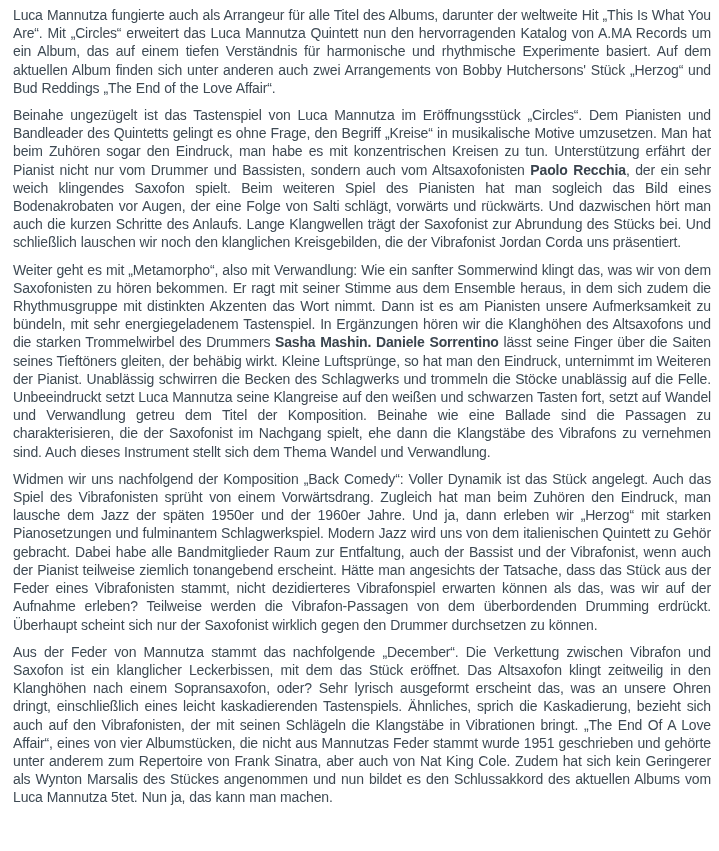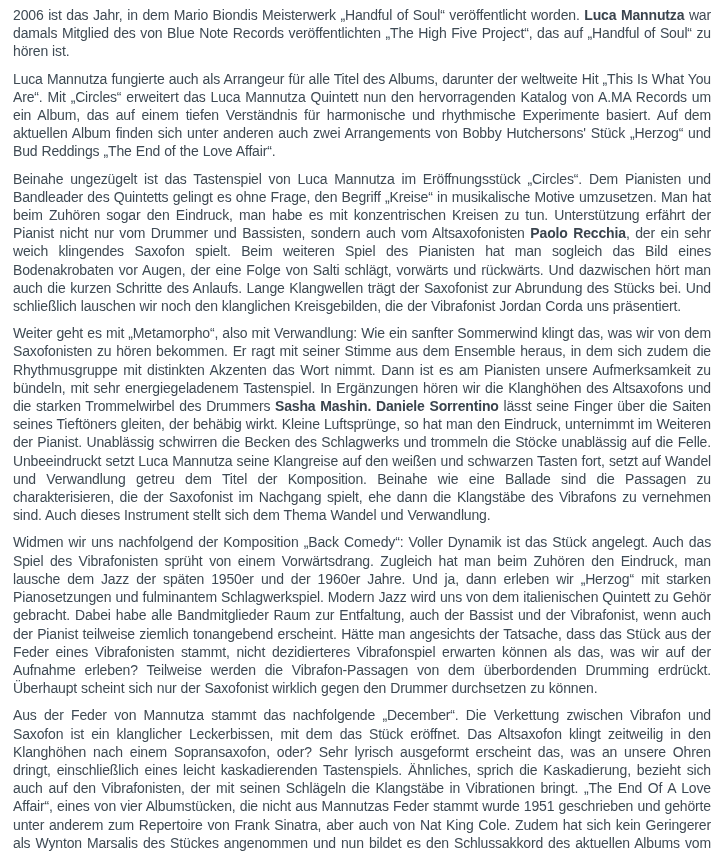--- a/index.html
+++ b/index.html
@@ -29,19 +29,18 @@
   }
   p.para strong {
     font-weight: 700;
     color: #3a444e;
   }
 </style>
 </head>
 <body>
 
 <main class="article">
-  <p class="para">2006 ist das Jahr, in dem Mario Biondis Meisterwerk „Handful of Soul“ veröffentlicht worden. <strong>Luca Mannutza</strong> war damals Mitglied des von Blue Note Records veröffentlichten „The High Five Project“, das auf „Handful of Soul“ zu hören ist.</p>
   <p class="para">Luca Mannutza fungierte auch als Arrangeur für alle Titel des Albums, darunter der weltweite Hit „This Is What You Are“. Mit „Circles“ erweitert das Luca Mannutza Quintett nun den hervorragenden Katalog von A.MA Records um ein Album, das auf einem tiefen Verständnis für harmonische und rhythmische Experimente basiert. Auf dem aktuellen Album finden sich unter anderen auch zwei Arrangements von Bobby Hutchersons' Stück „Herzog“ und Bud Reddings  „The End of the Love Affair“.</p>
   <p class="para">Beinahe ungezügelt ist das Tastenspiel von Luca Mannutza im Eröffnungsstück „Circles“. Dem Pianisten und Bandleader des Quintetts gelingt es ohne Frage, den Begriff „Kreise“ in musikalische Motive umzusetzen. Man hat beim Zuhören sogar den Eindruck, man habe es mit konzentrischen Kreisen zu tun. Unterstützung erfährt der Pianist nicht nur vom Drummer und Bassisten, sondern auch vom Altsaxofonisten <strong>Paolo Recchia</strong>, der ein sehr weich klingendes Saxofon spielt. Beim weiteren Spiel des Pianisten hat man sogleich das Bild eines Bodenakrobaten vor Augen, der eine Folge von Salti schlägt, vorwärts und rückwärts. Und dazwischen hört man auch die kurzen Schritte des Anlaufs. Lange Klangwellen trägt der Saxofonist zur Abrundung des Stücks bei. Und schließlich lauschen wir noch den klanglichen Kreisgebilden, die der Vibrafonist Jordan Corda uns präsentiert.</p>
   <p class="para">Weiter geht es mit „Metamorpho“, also mit Verwandlung: Wie ein sanfter Sommerwind klingt das, was wir von dem Saxofonisten zu hören bekommen. Er ragt mit seiner Stimme aus dem Ensemble heraus, in dem sich zudem die Rhythmusgruppe mit distinkten Akzenten das Wort nimmt. Dann ist es am Pianisten unsere Aufmerksamkeit zu bündeln, mit sehr energiegeladenem Tastenspiel. In Ergänzungen hören wir die Klanghöhen des Altsaxofons und die starken Trommelwirbel des Drummers <strong>Sasha Mashin. Daniele Sorrentino</strong> lässt seine Finger über die Saiten seines Tieftöners gleiten, der behäbig wirkt. Kleine Luftsprünge, so hat man den Eindruck, unternimmt im Weiteren der Pianist. Unablässig schwirren die Becken des Schlagwerks und trommeln die Stöcke unablässig  auf die Felle. Unbeeindruckt setzt Luca Mannutza seine Klangreise auf den weißen und schwarzen Tasten fort, setzt auf Wandel und Verwandlung getreu dem Titel der Komposition. Beinahe wie eine Ballade sind die Passagen zu charakterisieren, die der Saxofonist im Nachgang spielt, ehe dann die Klangstäbe des Vibrafons zu vernehmen sind. Auch dieses Instrument stellt sich dem Thema Wandel und Verwandlung.</p>
   <p class="para">Widmen wir uns nachfolgend der Komposition „Back Comedy“: Voller Dynamik ist das Stück angelegt. Auch das Spiel des Vibrafonisten sprüht von einem Vorwärtsdrang. Zugleich hat man beim Zuhören den Eindruck, man lausche dem Jazz der späten 1950er und der 1960er Jahre. Und ja, dann erleben wir „Herzog“ mit starken Pianosetzungen und fulminantem Schlagwerkspiel. Modern Jazz wird uns von dem italienischen Quintett zu Gehör gebracht. Dabei habe alle Bandmitglieder Raum zur Entfaltung, auch der Bassist und der Vibrafonist, wenn auch der Pianist teilweise ziemlich tonangebend erscheint. Hätte man angesichts der Tatsache, dass das Stück aus der Feder eines Vibrafonisten stammt, nicht dezidierteres Vibrafonspiel erwarten können als das, was wir auf der Aufnahme erleben? Teilweise werden die Vibrafon-Passagen von dem überbordenden Drumming erdrückt. Überhaupt scheint sich nur der Saxofonist wirklich gegen den Drummer durchsetzen zu können.</p>
   <p class="para">Aus der Feder von Mannutza stammt das nachfolgende „December“. Die  Verkettung zwischen Vibrafon und Saxofon ist ein klanglicher Leckerbissen, mit dem das Stück eröffnet. Das Altsaxofon klingt zeitweilig in den Klanghöhen nach einem Sopransaxofon, oder? Sehr lyrisch ausgeformt erscheint das, was an unsere Ohren dringt, einschließlich eines leicht kaskadierenden Tastenspiels. Ähnliches, sprich die Kaskadierung, bezieht sich auch auf den Vibrafonisten, der mit seinen Schlägeln die Klangstäbe in Vibrationen bringt. „The End Of A Love Affair“, eines von vier Albumstücken, die nicht aus Mannutzas Feder stammt  wurde 1951 geschrieben und gehörte unter anderem zum Repertoire von Frank Sinatra, aber auch von Nat King Cole. Zudem hat sich kein Geringerer als Wynton Marsalis des Stückes angenommen und nun bildet es den Schlussakkord des aktuellen Albums vom Luca Mannutza 5tet. Nun ja, das kann man machen.</p>
 </main>
 
 </body></html>

